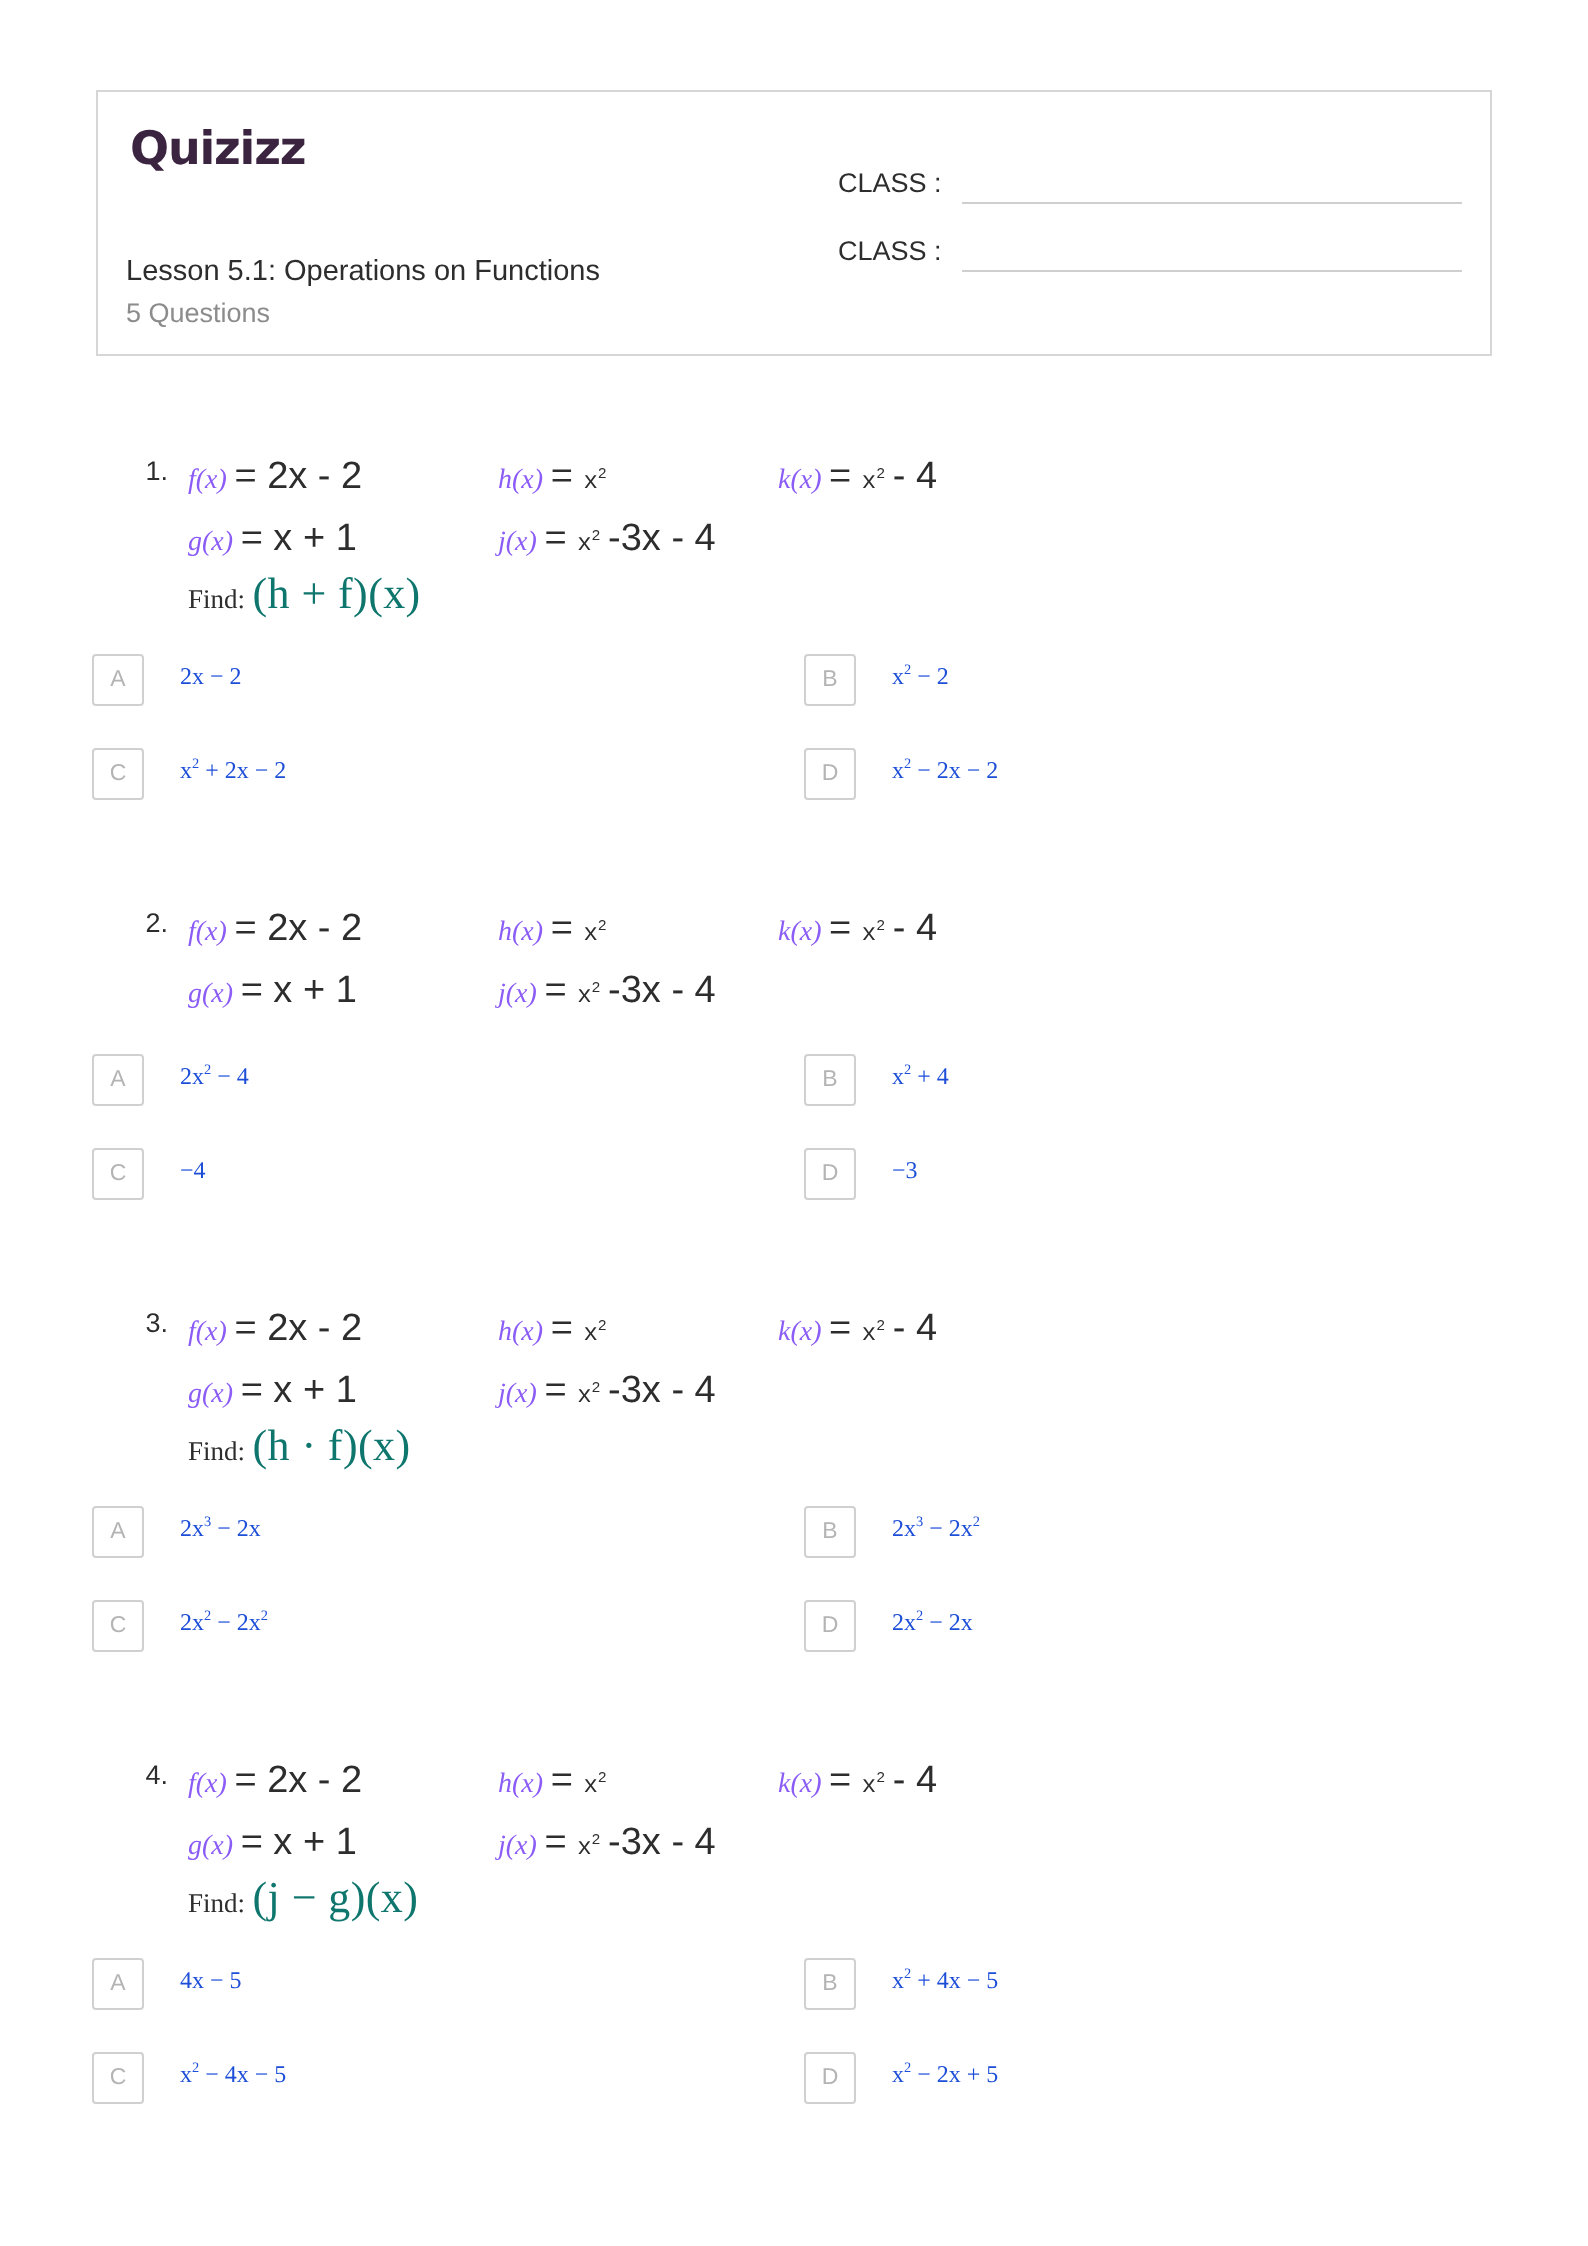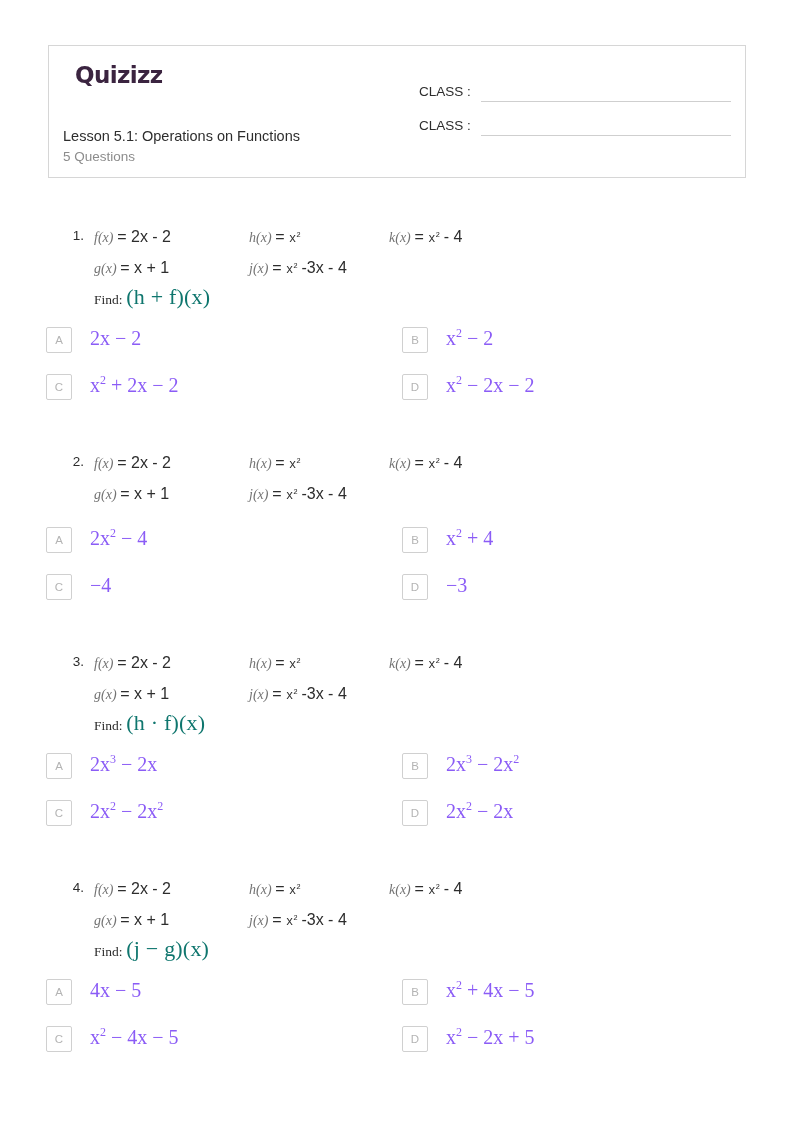--- a/index.html
+++ b/index.html
@@ -34,21 +34,21 @@
     width: 350px;
   }
   .logo {
     font-family: "DejaVu Sans", sans-serif;
     font-size: 23px;
     font-weight: bold;
     letter-spacing: -0.6px;
     color: #3b2440;
     line-height: 1;
     margin-top: 8px;
-    margin-left: 14px;
+    margin-left: 4px;
   }
   .worksheet-title {
     position: absolute;
     left: 2px;
     top: 72px;
     font-size: 14.5px;
     color: #2d2d2d;
     white-space: nowrap;
   }
   .worksheet-sub {
@@ -114,28 +114,28 @@
     position: relative;
     height: 56px;
   }
   .fn-cell {
     position: absolute;
     font-size: 13.5px;
     white-space: nowrap;
     color: #2d2d2d;
   }
   .fn-name {
-    color: #737373;
+    color: #8b5cf6;
     font-family: "Liberation Serif", serif;
     font-style: italic;
     font-size: 14px;
   }
   .fn-eq {
     font-family: "Liberation Sans", sans-serif;
-    font-size: 16px;
+    font-size: 19px;
     color: #2d2d2d;
   }
   .mvar {
     font-family: Liberation Mono, monospace;
     font-size: 12px;
   }
   .mvar sup {
     font-size: 0.62em;
     vertical-align: super;
     line-height: 0;
@@ -193,22 +193,22 @@
     display: flex;
     align-items: center;
     justify-content: center;
     flex: 0 0 auto;
     margin-top: 1px;
     background: #fff;
   }
   .opt-text {
     margin-left: 18px;
     font-family: "Liberation Serif", serif;
-    font-size: 20px;
-    color: #8b5cf6;
+    font-size: 12px;
+    color: #1d4ed8;
     white-space: nowrap;
     line-height: 24px;
   }
   .opt-text sup {
     font-size: 0.6em;
     vertical-align: super;
     line-height: 0;
   }
   .q-gap { height: 34px; }
 </style>

